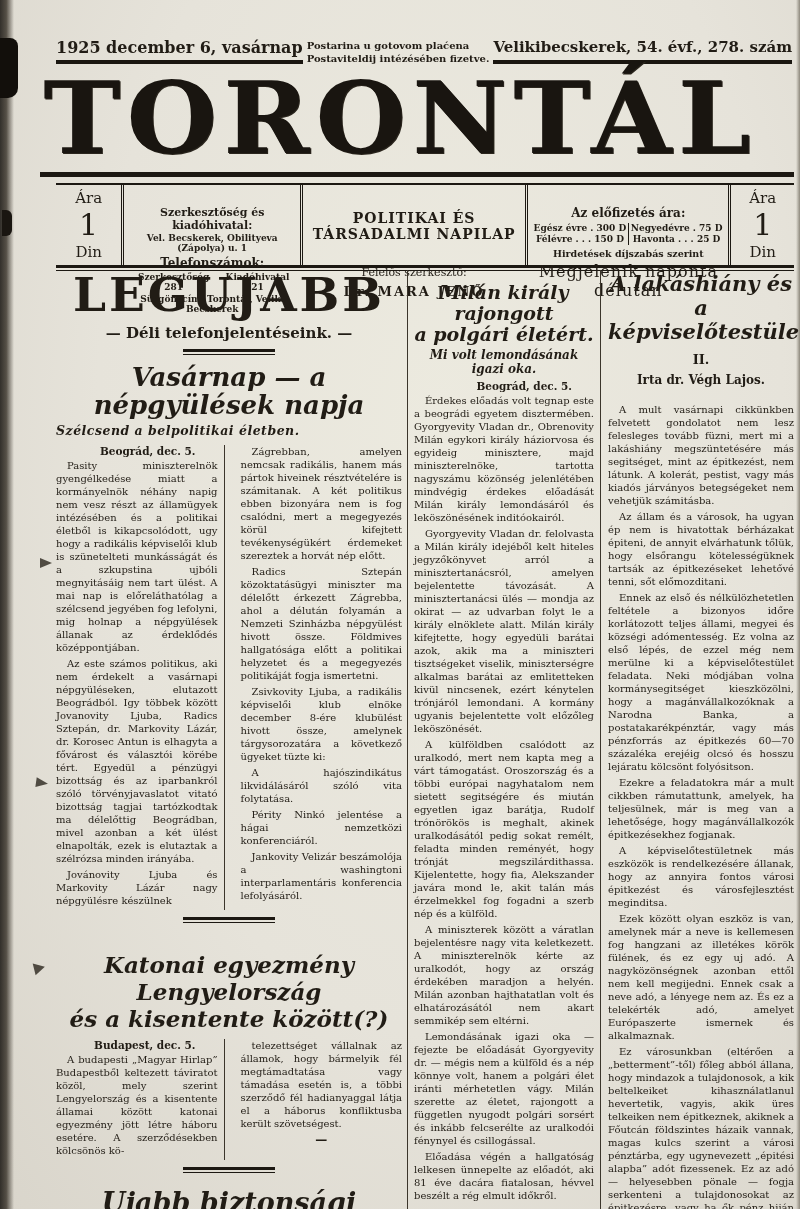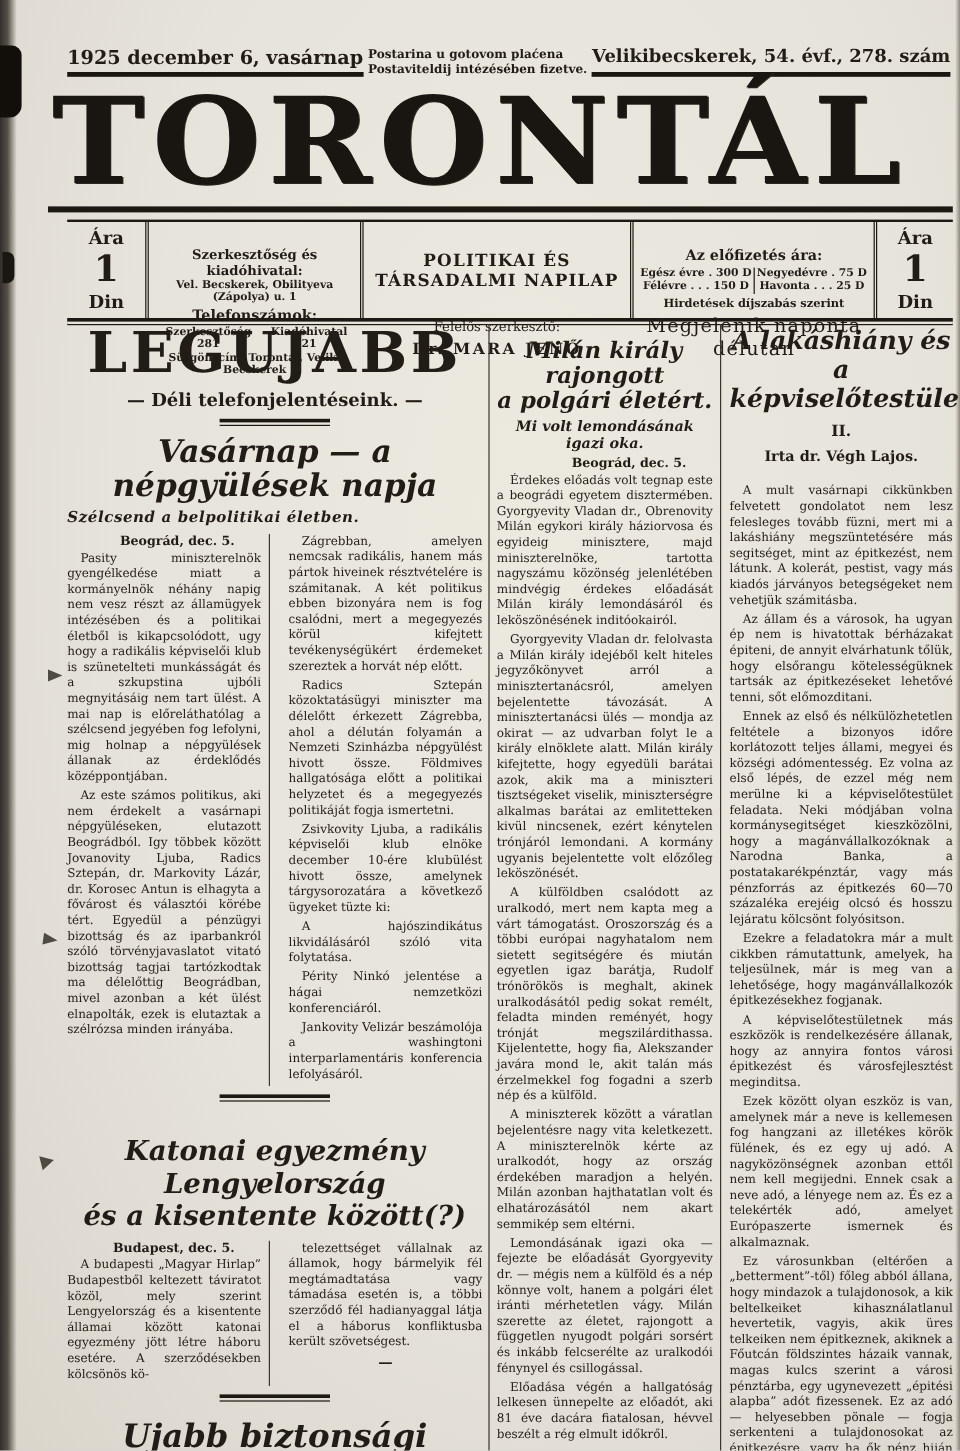--- a/index.html
+++ b/index.html
@@ -28,21 +28,21 @@
   
   .masthead-title{position:absolute;left:30px;top:66px;width:740px;text-align:center;
         font-family:"DejaVu Serif", serif;font-weight:bold;font-size:104px;line-height:104px;
         letter-spacing:6px;color:#191510;transform:scaleY(.96);text-shadow:1px 1px 0 #2a251d;}
   .rule-under-title{position:absolute;left:40px;top:172px;width:754px;height:5px;background:#1c1812;}
 
   .mast-info{position:absolute;left:56px;top:183px;width:738px;height:80px;display:flex;
         border-top:2px solid #1c1812;border-bottom:3px solid #1c1812;box-shadow:0 2px 0 #e7e4db,0 3px 0 #1c1812;}
   .mi-cell{border-left:3px double #1c1812;box-sizing:border-box;padding:19px 4px;}
   .mi-cell:first-child{border-left:none;}
-  .mi-price{width:72px;text-align:center;font-weight:bold;display:flex;flex-direction:column;justify-content:space-between;padding:4px 0;align-items:center;}
+  .mi-price{width:72px;text-align:center;font-weight:normal;display:flex;flex-direction:column;justify-content:space-between;padding:4px 0;align-items:center;}
   .mi-price .lab{font-size:15px;}
   .mi-price .val{font-size:30px;line-height:26px;}
   .mi-office{width:196px;text-align:center;font-weight:bold;}
   .mi-office .l1{font-size:11px;margin-top:2px;}
   .mi-office .l2{font-size:9px;margin-top:1px;}
   .mi-office .l3{font-size:12px;margin-top:3px;}
   .mi-office .l4{font-size:9px;margin-top:2px;display:flex;justify-content:space-around;}
   .mi-office .l5{font-size:9px;margin-top:2px;}
   .mi-center{width:247px;text-align:center;}
   .mi-center .l1{font-size:14px;font-weight:bold;letter-spacing:1px;margin-top:6px;}
@@ -161,27 +161,28 @@
       <div class="double-rule"></div>
 
       <div class="hl-italic hl-vasarnap">Vasárnap — a népgyülések napja</div>
       <div class="hl-subhead">Szélcsend a belpolitikai életben.</div>
       <div class="twocol">
         <div class="sc first">
           <div class="dateline">Beográd, dec. 5.</div>
           <div>
               <p class="para">Pasity miniszterelnök gyengélkedése miatt a kormányelnök néhány napig nem vesz részt az államügyek intézésében és a politikai életből is kikapcsolódott, ugy hogy a radikális képviselői klub is szünetelteti munkásságát és a szkupstina ujbóli megnyitásáig nem tart ülést. A mai nap is előreláthatólag a szélcsend jegyében fog lefolyni, mig holnap a népgyülések állanak az érdeklődés középpontjában.</p>
               <p class="para">Az este számos politikus, aki nem érdekelt a vasárnapi népgyüléseken, elutazott Beográdból. Igy többek között Jovanovity Ljuba, Radics Sztepán, dr. Markovity Lázár, dr. Korosec Antun is elhagyta a fővárost és választói körébe tért. Egyedül a pénzügyi bizottság és az iparbankról szóló törvényjavaslatot vitató bizottság tagjai tartózkodtak ma délelőttig Beográdban, mivel azonban a két ülést elnapolták, ezek is elutaztak a szélrózsa minden irányába.</p>
+              <p class="para">Jovánovity Ljuba és Markovity Lázár nagy népgyülésre készülnek</p>
             </div>
         </div>
         <div class="sc second">
           <div>
               <p class="para">Zágrebban, amelyen nemcsak radikális, hanem más pártok hiveinek résztvételére is számitanak. A két politikus ebben bizonyára nem is fog csalódni, mert a megegyezés körül kifejtett tevékenységükért érdemeket szereztek a horvát nép előtt.</p>
               <p class="para">Radics Sztepán közoktatásügyi miniszter ma délelőtt érkezett Zágrebba, ahol a délután folyamán a Nemzeti Szinházba népgyülést hivott össze. Földmives hallgatósága előtt a politikai helyzetet és a megegyezés politikáját fogja ismertetni.</p>
-              <p class="para">Zsivkovity Ljuba, a radikális képviselői klub elnöke december 10-ére klubülést hivott össze, amelynek tárgysorozatára a következő ügyeket tüzte ki:</p>
+              <p class="para">Zsivkovity Ljuba, a radikális képviselői klub elnöke december 8-ére klubülést hivott össze, amelynek tárgysorozatára a következő ügyeket tüzte ki:</p>
               <p class="para">A hajószindikátus likvidálásáról szóló vita folytatása.</p>
               <p class="para">Périty Ninkó jelentése a hágai nemzetközi konferenciáról.</p>
               <p class="para">Jankovity Velizár beszámolója a washingtoni interparlamentáris konferencia lefolyásáról.</p>
             </div>
         </div>
       </div>
       <div class="double-rule"></div>
 
       <div class="hl-italic hl-katonai">
         <div>Katonai egyezmény Lengyelország</div>

